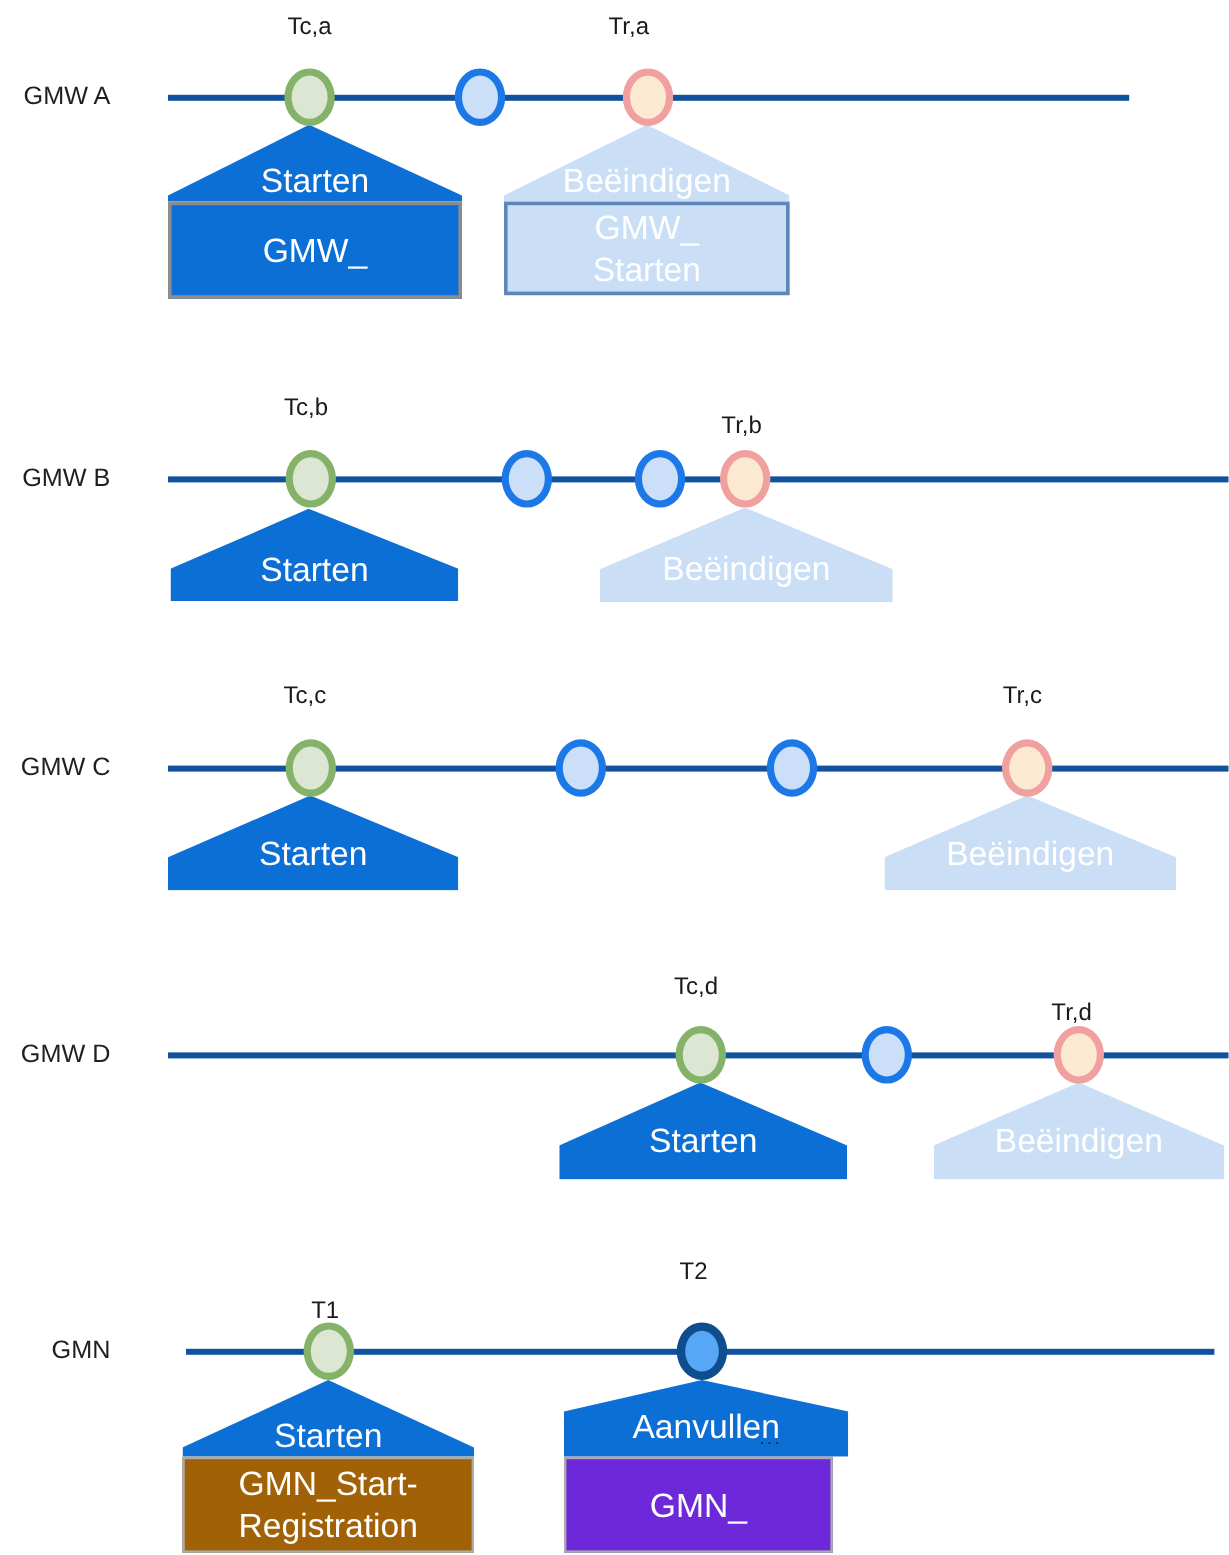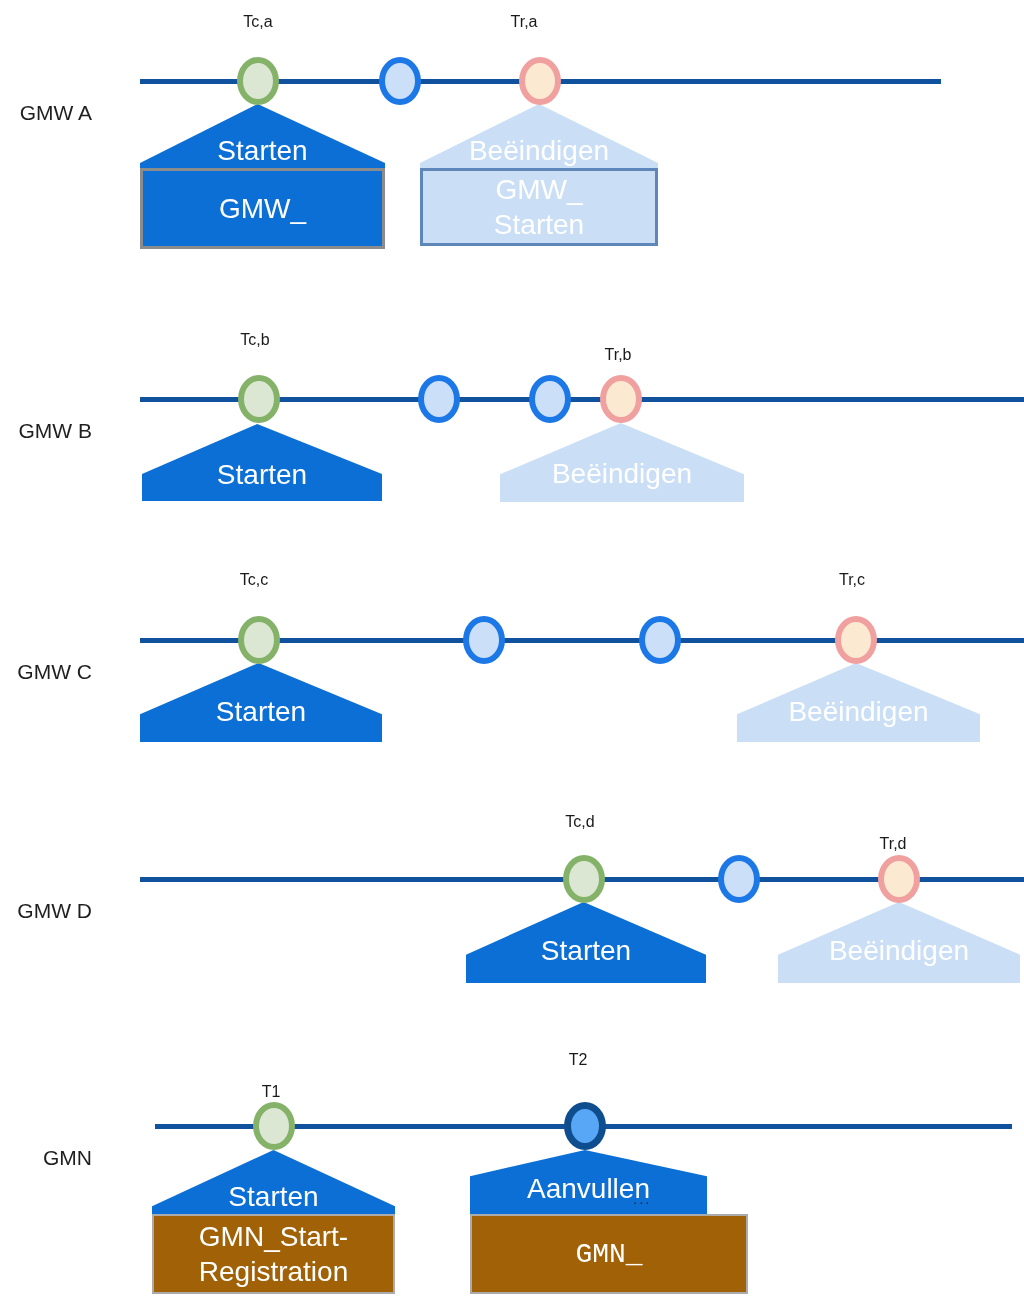--- a/index.html
+++ b/index.html
@@ -3,27 +3,27 @@
 <meta charset="utf-8">
 <style>
   html,body { margin:0; padding:0; background:#ffffff; }
   #canvas {
     position:relative; width:1024px; height:1296px;
     background:#ffffff; overflow:hidden;
     font-family:"Liberation Sans", sans-serif;
   }
   .row-label {
     position:absolute; left:0; width:92px; text-align:right;
-    font-size:21px; color:#1f1f1f; line-height:26px; white-space:nowrap;margin-top:32px;
+    font-size:21px; color:#1f1f1f; line-height:26px; white-space:nowrap;
   }
   .timeline-line { position:absolute; height:5px; }
   .event-marker { position:absolute; border-radius:50%; box-sizing:border-box; }
   .time-label {
     position:absolute; transform:translateX(-50%);
-    font-size:16px; color:#1a1a1a; white-space:nowrap; line-height:24px;
+    font-size:20px; color:#1a1a1a; white-space:nowrap; line-height:24px;
   }
   .pentagon { position:absolute; }
   .callout-title {
     position:absolute; left:0; right:0; text-align:center;
     font-size:28px; line-height:34px; white-space:nowrap;
   }
   .callout-subtext {
     position:absolute; font-size:15px; color:#2a2a2a; letter-spacing:2px;
     line-height:14px;
   }
@@ -116,21 +116,21 @@
         <div class="callout-title" style="top: 30px; color: rgb(255, 255, 255);">Starten</div>
       </div>
       <div class="callout-box" style="left: 152px; top: 1214px; width: 243px; height: 80px; background: #a16207; border: 2px solid rgb(171, 171, 171);">
         <div class="box-line" style="color: rgb(255, 255, 255);">GMN_Start-</div>
         <div class="box-line" style="color: rgb(255, 255, 255);">Registration</div>
       </div>
       <div class="pentagon" style="left: 470px; top: 1150px; width: 237px; height: 64px; background: rgb(12, 111, 214); clip-path: polygon(48.5% 0px, 100% 41%, 100% 100%, 0px 100%, 0px 41%);">
         <div class="callout-title" style="top: 22px; color: rgb(255, 255, 255);">Aanvullen</div>
       </div>
       <div class="callout-subtext" style="left: 633px; top: 1192px;">...</div>
-      <div class="callout-box" style="left: 470px; top: 1214px; width: 278px; height: 80px; background: #a16207; border: 2px solid rgb(171, 171, 171); font-family: Liberation Mono, monospace;">
+      <div class="callout-box" style="left: 470px; top: 1214px; width: 224px; height: 80px; background: #6d28d9; border: 2px solid rgb(171, 171, 171);">
         <div class="box-line" style="color: rgb(255, 255, 255);">GMN_</div>
       </div>
       <div class="event-marker" style="left: 253px; top: 1102px; width: 42px; height: 48px; border: 6px solid rgb(132, 178, 105); background: rgb(219, 231, 210);"></div>
       <div class="event-marker" style="left: 564px; top: 1102px; width: 42px; height: 48px; border: 7px solid rgb(14, 77, 142); background: rgb(87, 167, 246);"></div>
       <div class="time-label" style="left: 271px; top: 1048px; margin-top: 32px;">T1</div>
       <div class="time-label" style="left: 578px; top: 1048px;">T2</div>
     </div>
   </div>
 
 </body></html>

